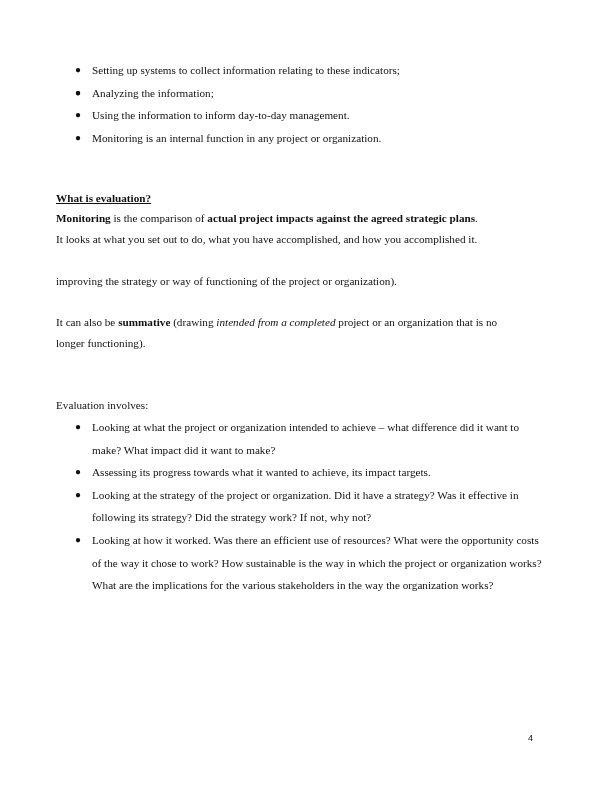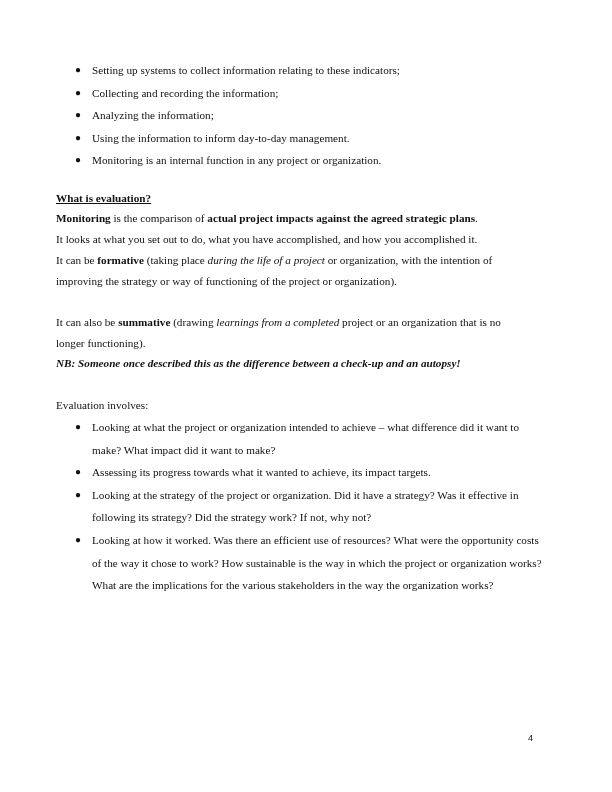--- a/index.html
+++ b/index.html
@@ -17,45 +17,41 @@
   .nb { font-weight: bold; font-style: italic; }
   .pagenum { position: absolute; left: 528px; top: 733px; font-family: "Liberation Sans", sans-serif; font-size: 9px; }
 </style>
 </head>
 <body>
 
 <div class="page">
 
   <ul class="bullets" style="top:59px;">
     <li><span class="dot">●</span><span>Setting up systems to collect information relating to these indicators;</span></li>
-    <li><span class="dot">●</span><span>Collecting and recording the information;</span></li>
+    <li><span class="dot">●</span></li>
     <li><span class="dot">●</span><span>Analyzing the information;</span></li>
     <li><span class="dot">●</span><span>Using the information to inform day-to-day management.</span></li>
     <li><span class="dot">●</span><span>Monitoring is an internal function in any project or organization.</span></li>
   </ul>
 
   <div class="line heading" style="top:190px;">What is evaluation?</div>
 
   <div class="line" style="top:210px;">
     <b>Monitoring</b><span> is the comparison of </span><b>actual project impacts against the agreed strategic plans</b><span>.</span>
   </div>
 
   <div class="line" style="top:231px;">It looks at what you set out to do, what you have accomplished, and how you accomplished it.</div>
 
-  <div class="line" style="top:252px;">
-    <span>It can be </span><b>formative</b><span> (taking place </span><i>during the life of a project</i><span> or organization, with the intention of</span>
-  </div>
   <div class="line" style="top:273px;">improving the strategy or way of functioning of the project or organization).</div>
 
   <div class="line" style="top:314px;">
-    <span>It can also be </span><b>summative</b><span> (drawing </span><i>learnings from a completed</i><span> project or an organization that is no</span>
+    <span>It can also be </span><b>summative</b><span> (drawing </span><i>intended from a completed</i><span> project or an organization that is no</span>
   </div>
   <div class="line" style="top:335px;">longer functioning).</div>
 
-  <div class="line nb" style="top:355px;">NB: Someone once described this as the difference between a check-up and an autopsy!</div>
 
   <div class="line" style="top:397px;text-align:center;">Evaluation involves:</div>
 
   <ul class="bullets b2" style="top:416px;">
     <li><span class="dot">●</span><span>Looking at what the project or organization intended to achieve – what difference did it want to make? What impact did it want to make?</span></li>
     <li><span class="dot">●</span><span>Assessing its progress towards what it wanted to achieve, its impact targets.</span></li>
     <li><span class="dot">●</span><span>Looking at the strategy of the project or organization. Did it have a strategy? Was it effective in following its strategy? Did the strategy work? If not, why not?</span></li>
     <li><span class="dot">●</span><span>Looking at how it worked. Was there an efficient use of resources? What were the opportunity costs of the way it chose to work? How sustainable is the way in which the project or organization works? What are the implications for the various stakeholders in the way the organization works?</span></li>
   </ul>
 

